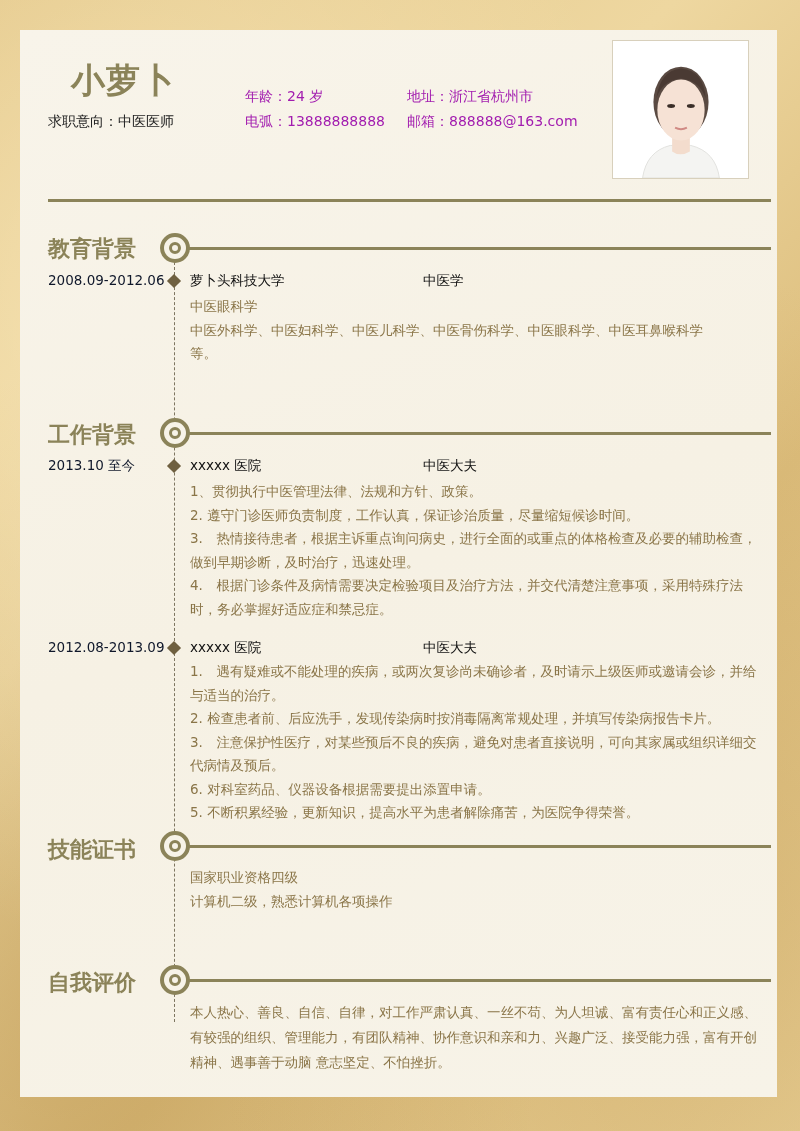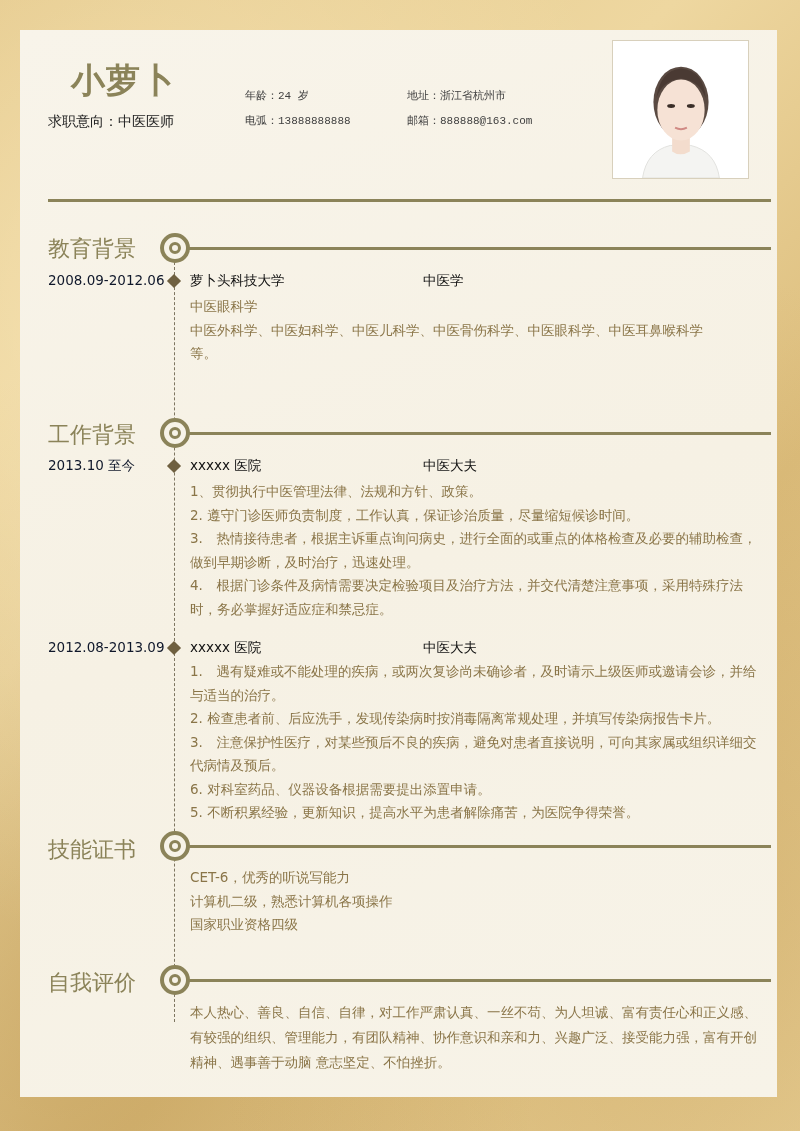--- a/index.html
+++ b/index.html
@@ -15,34 +15,34 @@
   }
   .card {
     position: absolute; left: 20px; top: 30px; width: 757px; height: 1067px;
     background: linear-gradient(160deg, #f8f4ea 0%, #f6f1e4 50%, #f7f3e8 100%);
   }
   .name {
     position: absolute; left: 48px; top: 58px;
     font-size: 34px; font-weight: bold; color: #8b8359; letter-spacing: 1px; margin-left: 23px;
   }
   .intent { position: absolute; left: 48px; top: 113px; font-size: 14px; color: #222; }
-  .info { position: absolute; font-size: 11px; color: #404040; font-family: Liberation Mono, monospace; }
+  .info { position: absolute; font-size: 14px; color: #a21caf; }
   .photo {
     position: absolute; left: 612px; top: 40px; width: 137px; height: 139px;
     background: #fff; border: 1px solid #d8d0bc; overflow: hidden;
   }
   .photo svg { width: 100%; height: 100%; display: block; }
   .hdr-rule { position: absolute; left: 48px; top: 199px; width: 723px; height: 3px; background: #8b8359; }
 
   .timeline {
     position: absolute; left: 174px; top: 262px; width: 0; height: 760px;
     border-left: 1px dashed #7d7560;
   }
   .sec-title {
-    position: absolute; left: 48px; font-size: 22px; font-weight: normal; color: #8b8359;
+    position: absolute; left: 48px; font-size: 22px; font-weight: bold; color: #8b8359;
   }
   .sec-ring {
     position: absolute; left: 160px; width: 30px; height: 30px; border-radius: 50%;
     border: 4px solid #8b8359; background: #f7f3e8;
   }
   .sec-ring::after {
     content: ""; position: absolute; left: 5px; top: 5px; width: 12px; height: 12px;
     border-radius: 50%; border: 3px solid #8b8359; box-sizing: border-box;
   }
   .sec-line { position: absolute; left: 189px; width: 582px; height: 3px; background: #8b8359; }
@@ -128,21 +128,20 @@
   <p>2. 检查患者前、后应洗手，发现传染病时按消毒隔离常规处理，并填写传染病报告卡片。</p>
   <p>3.　注意保护性医疗，对某些预后不良的疾病，避免对患者直接说明，可向其家属或组织详细交代病情及预后。</p>
   <p>6. 对科室药品、仪器设备根据需要提出添置申请。</p>
   <p>5. 不断积累经验，更新知识，提高水平为患者解除痛苦，为医院争得荣誉。</p>
 </div>
 
 <div class="sec-title" style="top:835px;">技能证书</div>
 <div class="sec-ring" style="top:831px;"></div>
 <div class="sec-line" style="top:845px;"></div>
 <div class="body-text" style="top:866px;">
-  <p>CET-6，优秀的听说写能力</p>
+  <p>国家职业资格四级</p>
   <p>计算机二级，熟悉计算机各项操作</p>
-  <p>国家职业资格四级</p>
 </div>
 
 <div class="sec-title" style="top:968px;">自我评价</div>
 <div class="sec-ring" style="top:965px;"></div>
 <div class="sec-line" style="top:979px;"></div>
 <div class="body-text" style="top:1000px; line-height:25px;">本人热心、善良、自信、自律，对工作严肃认真、一丝不苟、为人坦诚、富有责任心和正义感、有较强的组织、管理能力，有团队精神、协作意识和亲和力、兴趣广泛、接受能力强，富有开创精神、遇事善于动脑 意志坚定、不怕挫折。</div>
 
 </body></html>

